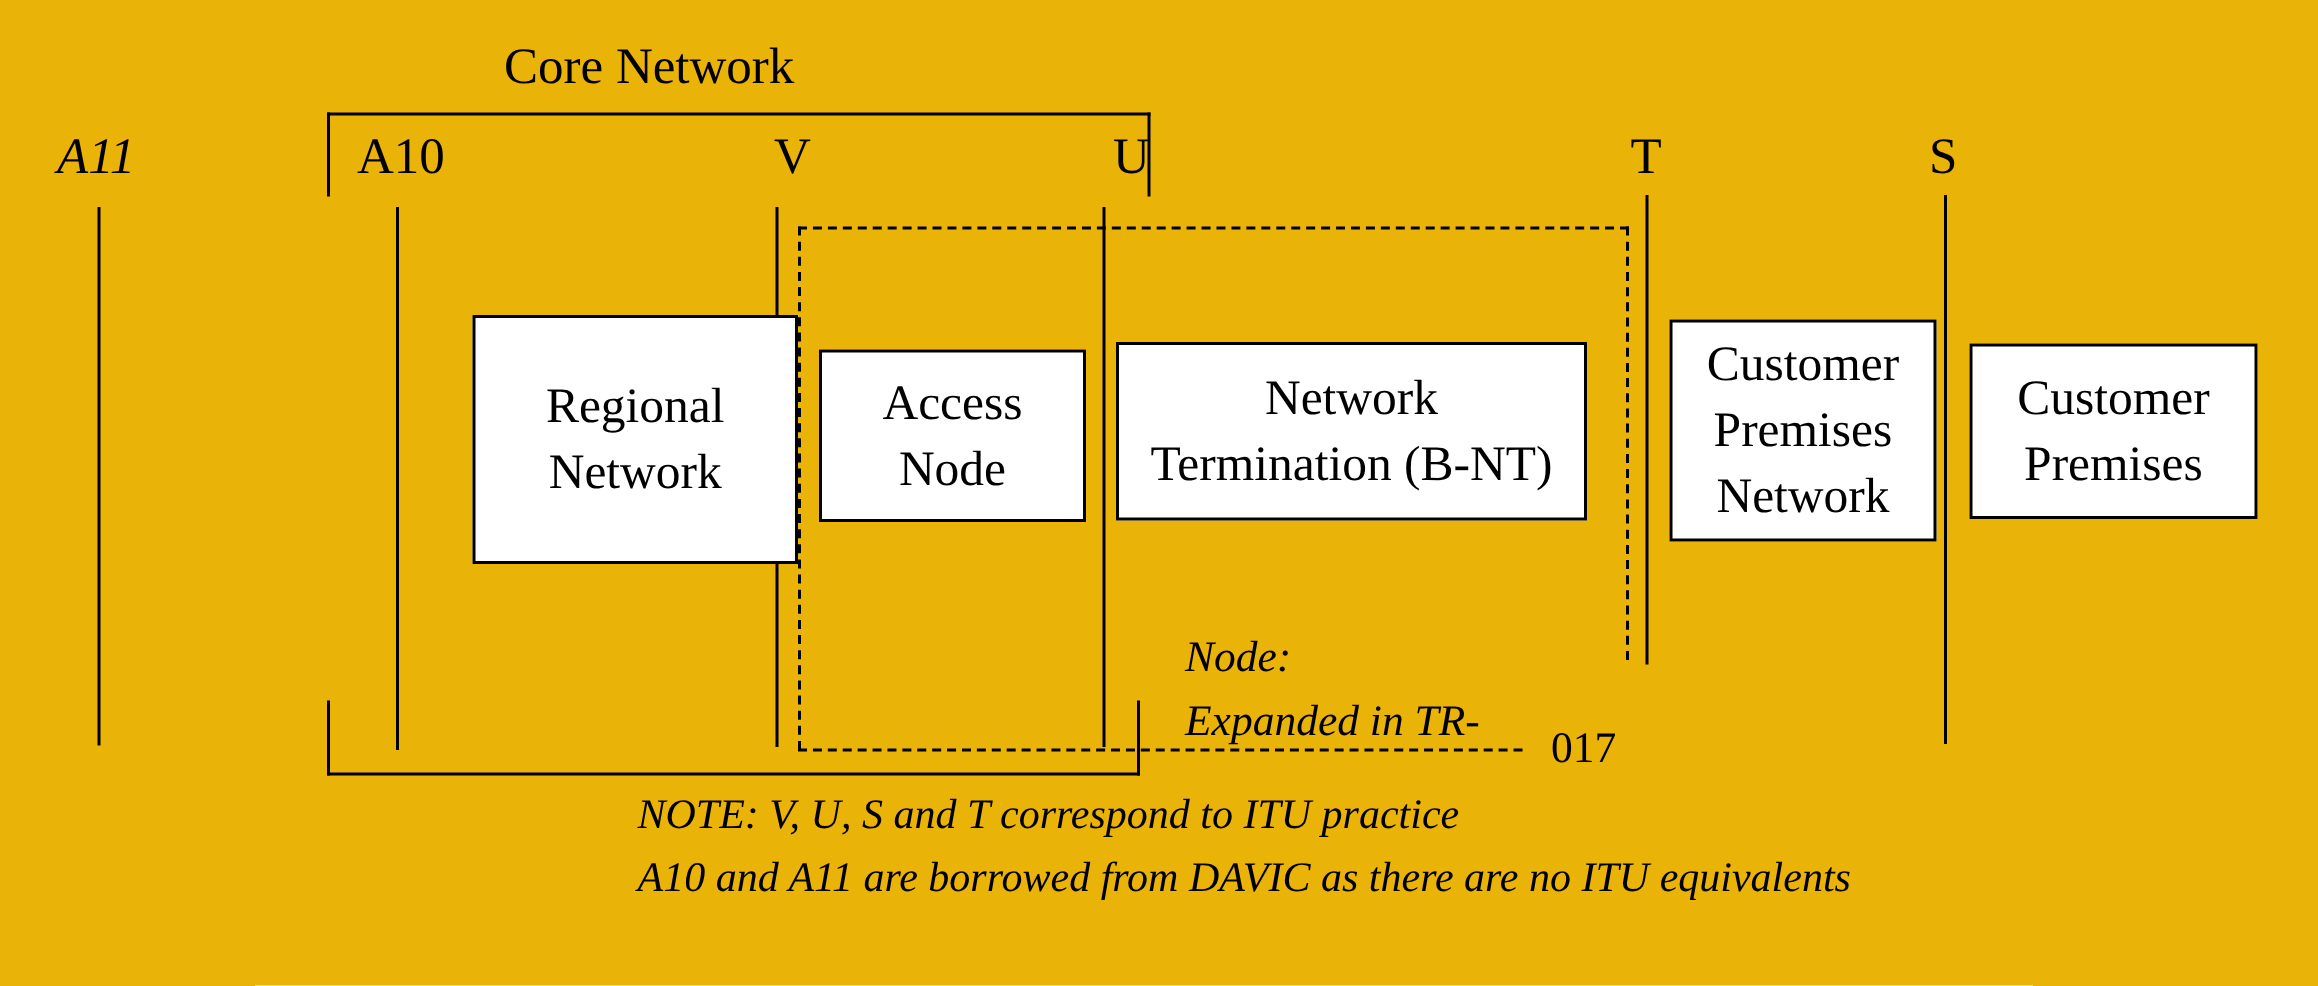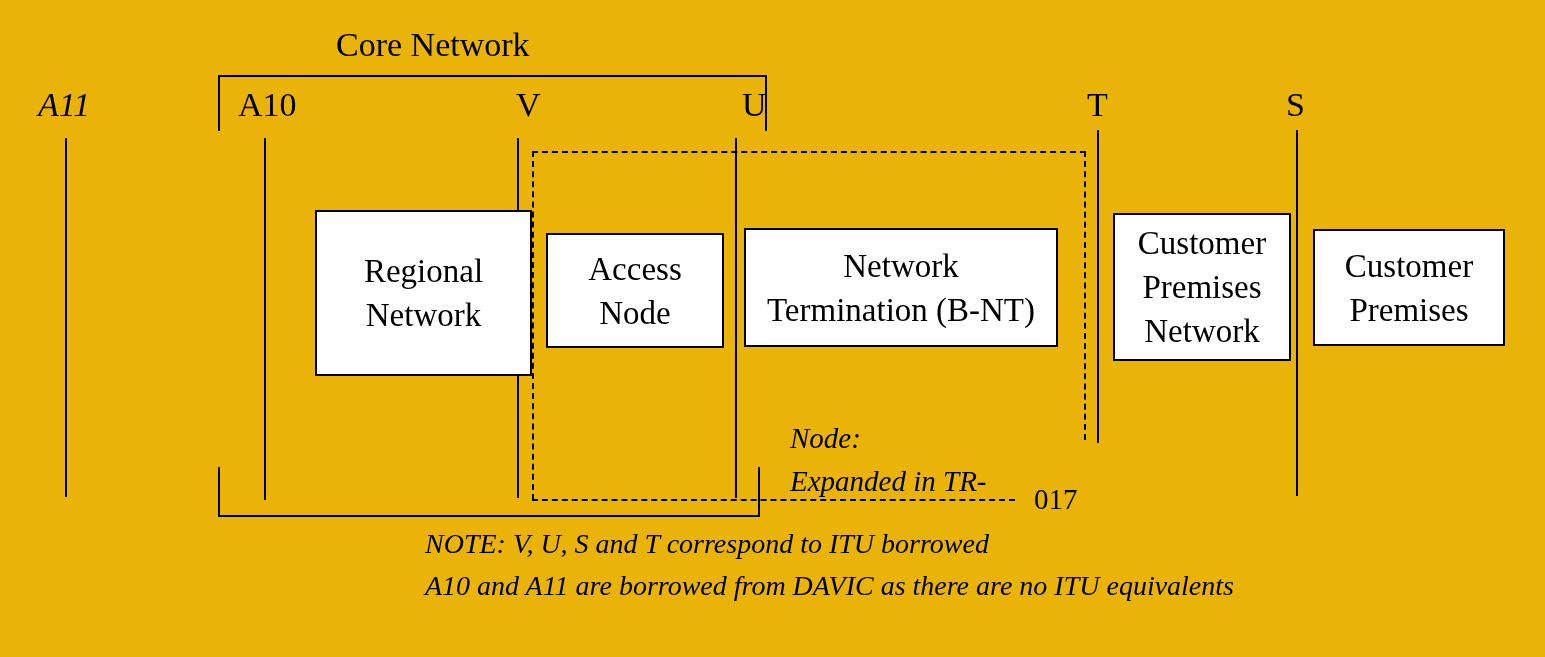--- a/index.html
+++ b/index.html
@@ -132,16 +132,16 @@
     <div>Customer</div>
     <div>Premises</div>
   </div>
 
   <div class="bracket-up" style="left:218px; top:467px; width:538px; height:48px;"></div>
 
   <div class="note-line" style="left:790px; top:422px;">Node:</div>
   <div class="note-line" style="left:790px; top:465px;">Expanded in TR-</div>
   <div class="note-upright" style="left:1034px; top:463px;margin-top:20px;">017</div>
 
-  <div class="footnote-line" style="left:425px; top:528px;">NOTE: V, U, S and T correspond to ITU borrowed</div>
+  <div class="footnote-line" style="left:425px; top:528px;">NOTE: V, U, S and T correspond to ITU practice</div>
   <div class="footnote-line" style="left:425px; top:570px;">A10 and A11 are borrowed from DAVIC as there are no ITU equivalents</div>
 
 </div>
 
 </body></html>

